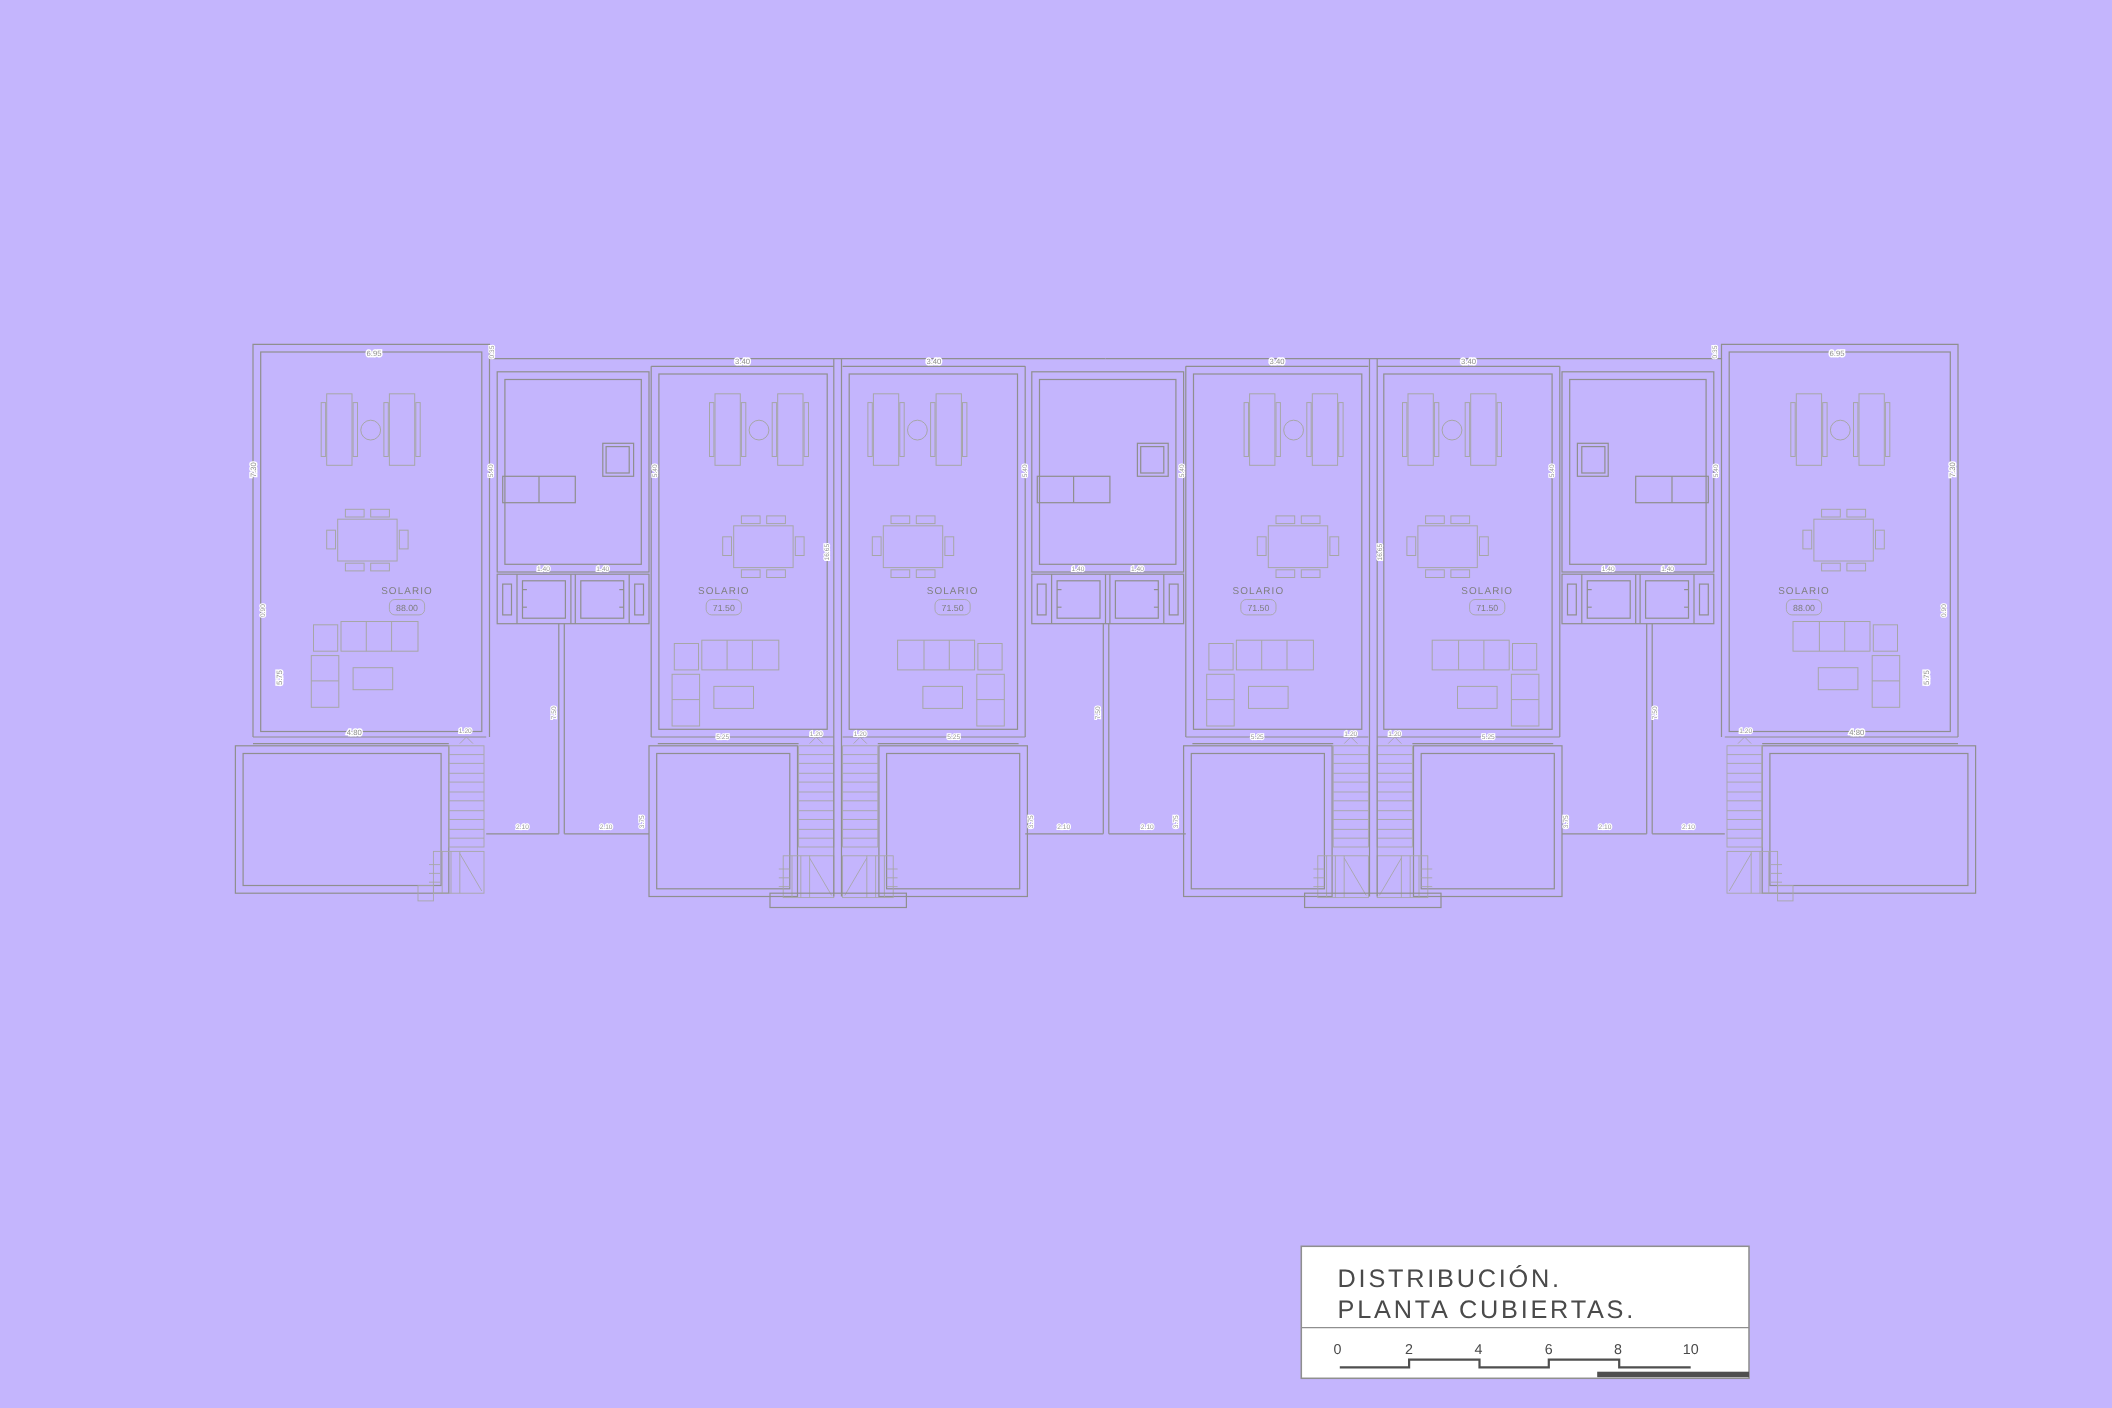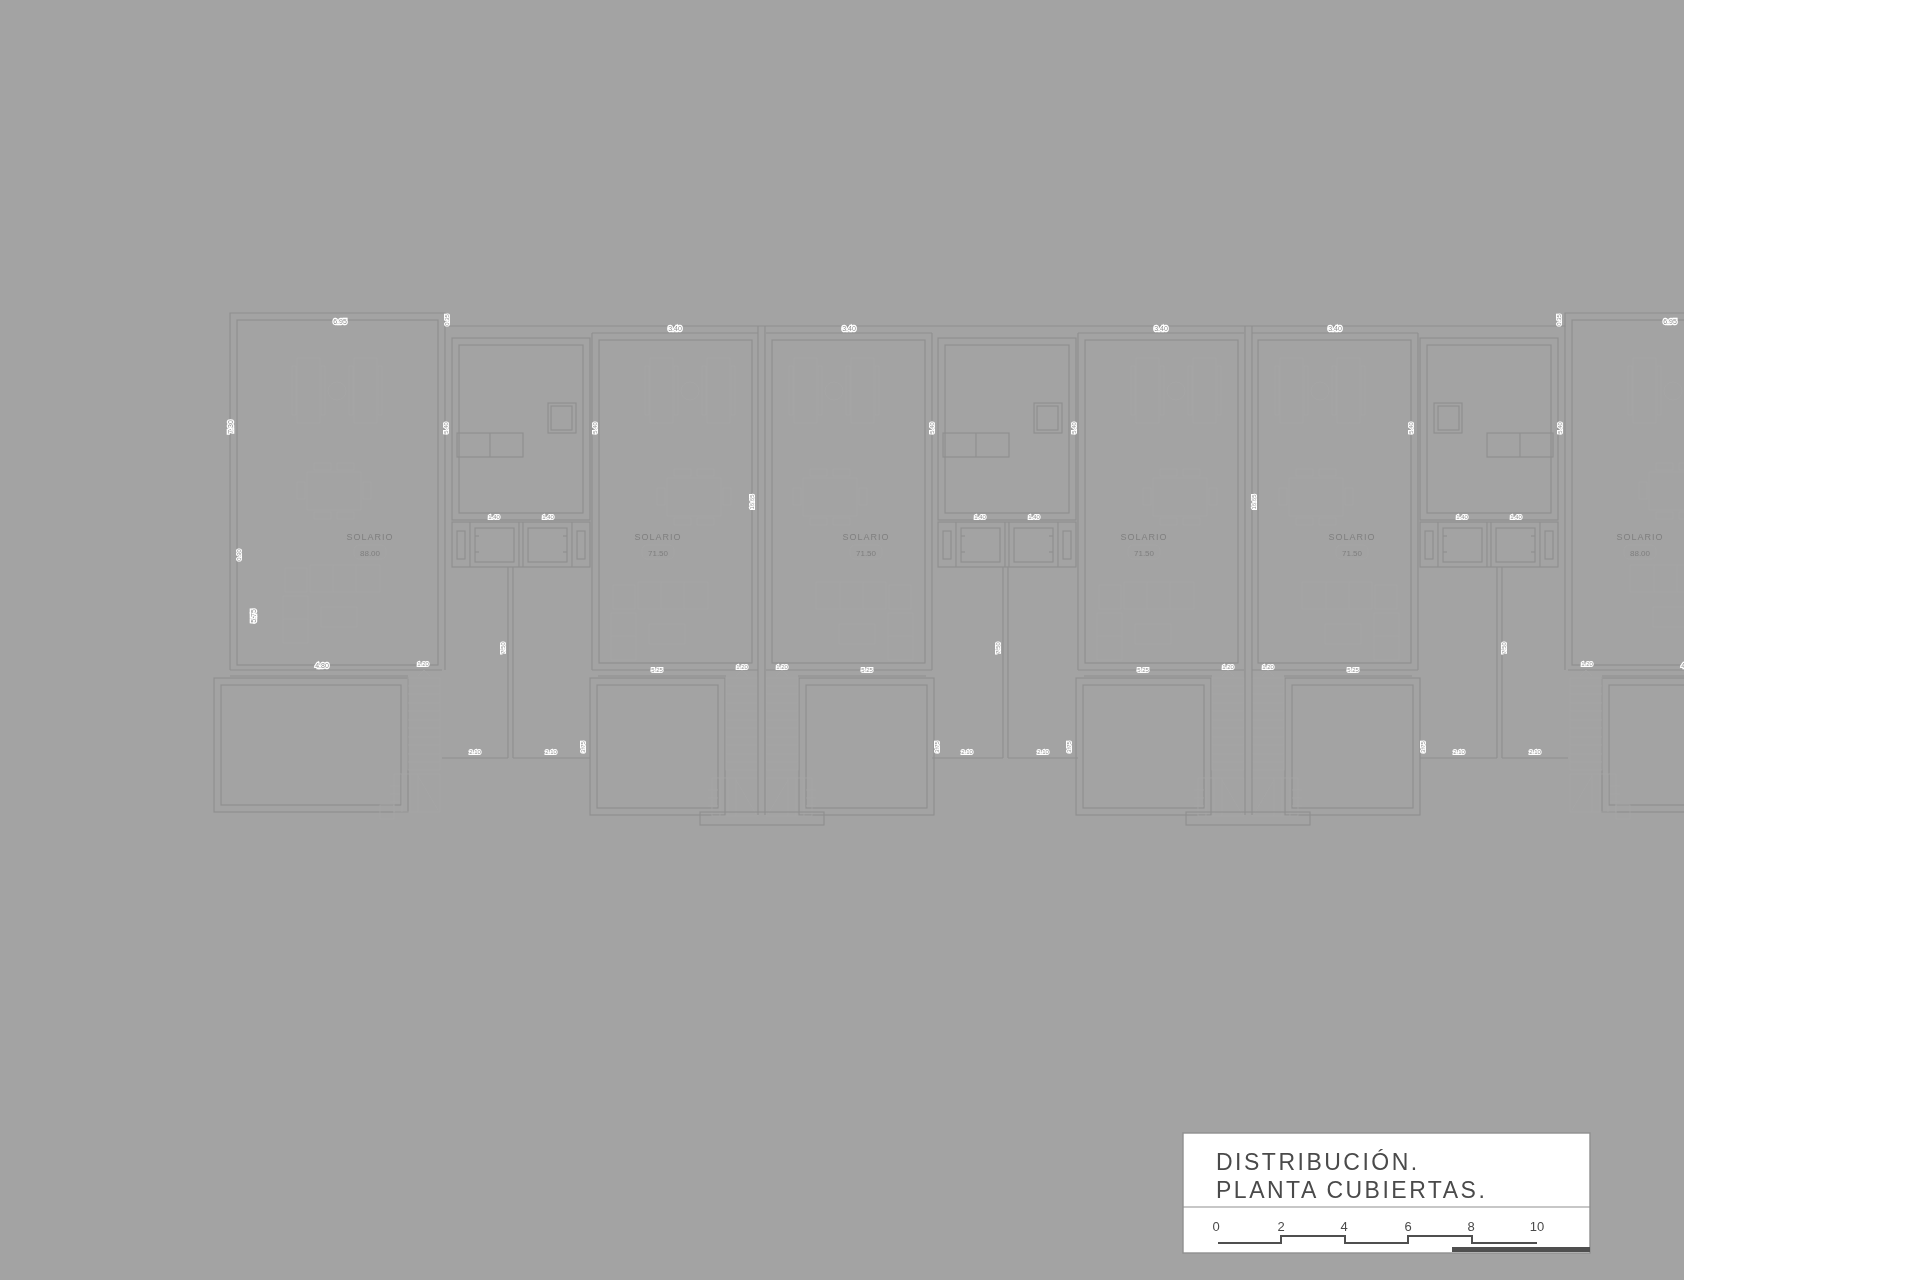--- a/index.html
+++ b/index.html
@@ -1,16 +1,16 @@
 <!DOCTYPE html>
 <html><head>
 <meta charset="utf-8">
 <style>
   html,body{margin:0;padding:0;background:#ffffff;}
-  .page{position:relative;width:1684px;height:1280px;background:#a3a3a3;overflow:hidden;
+  .page{position:relative;width:1920px;height:1280px;background:#c4b5fd;overflow:hidden;
         font-family:"Liberation Sans", sans-serif;}
   svg text{font-family:"Liberation Sans", sans-serif;}
   .dim{fill:#8f8f8f;font-size:7px;paint-order:stroke;stroke:#ffffff;stroke-width:2.5px;}
   .dim-s{fill:#979797;font-size:6px;paint-order:stroke;stroke:#ffffff;stroke-width:2px;}
   .sol{fill:#7f7f7f;font-size:9px;letter-spacing:1px;}
   .area{fill:#7f7f7f;font-size:8px;}
   .ttl{fill:#4a4a4a;font-size:23px;letter-spacing:2.5px;}
   .tick{fill:#4a4a4a;font-size:13px;}
   .walls{stroke:#8f8f8f;stroke-width:1.1;fill:none;}
   .furn{stroke:#a6a6a6;stroke-width:0.9;fill:none;}

